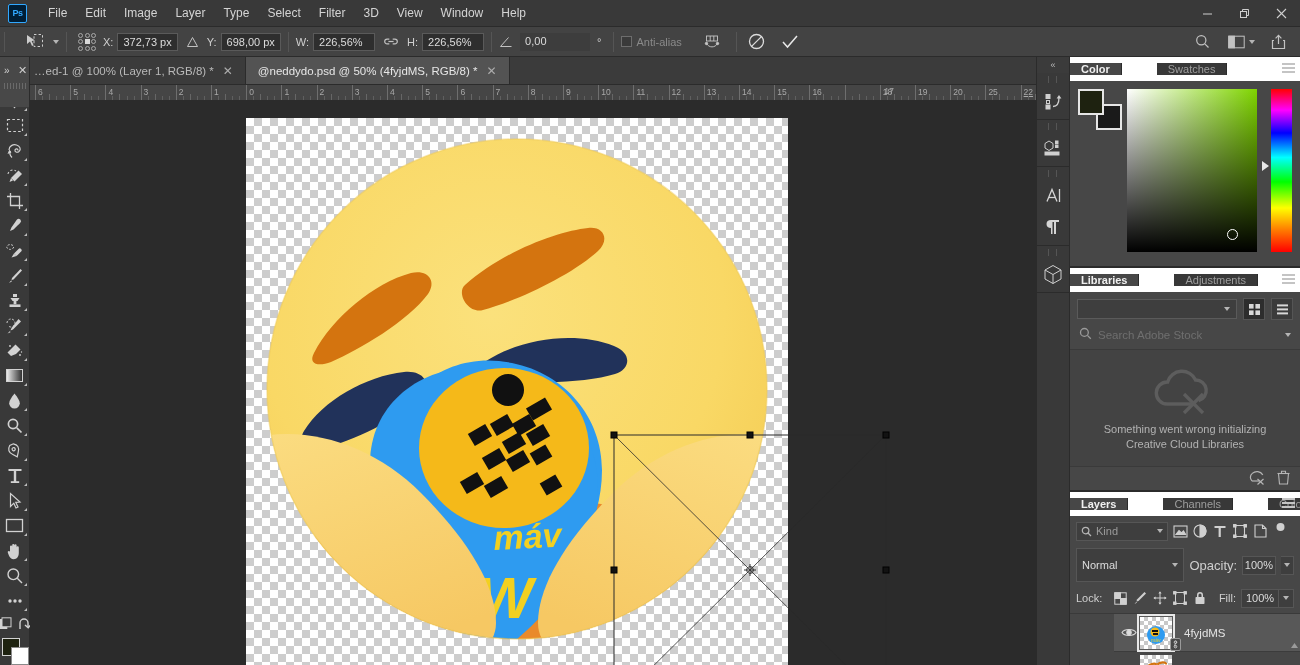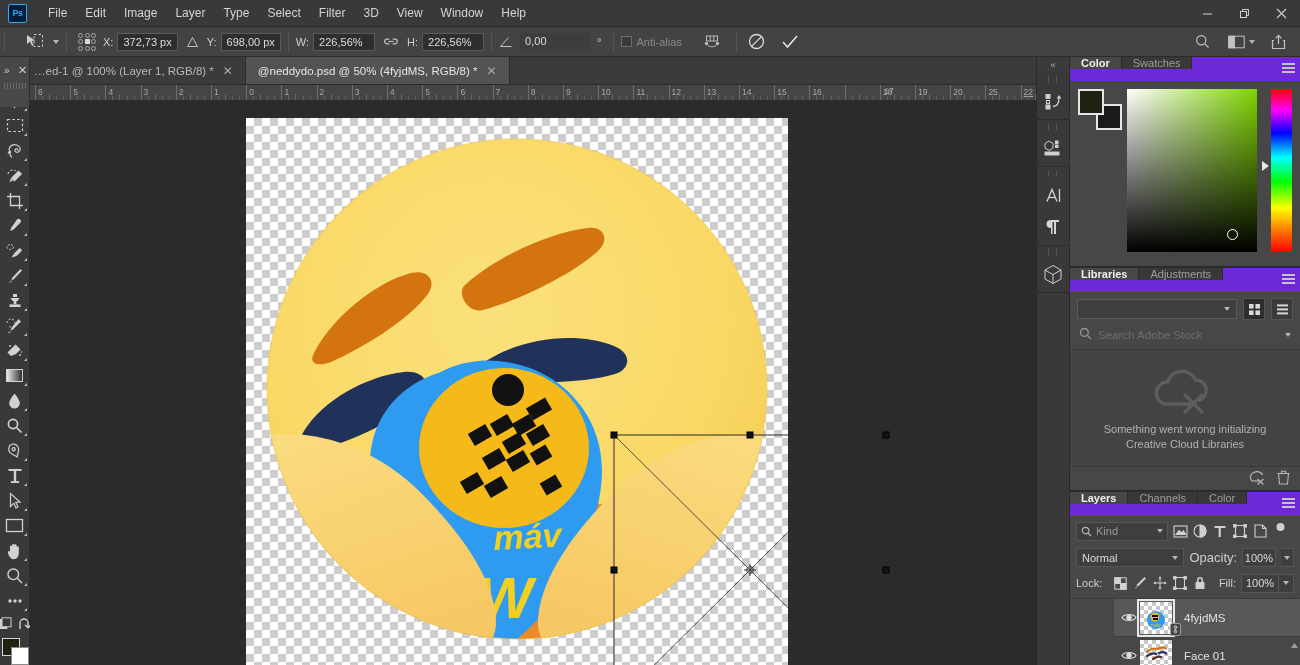--- a/index.html
+++ b/index.html
@@ -133,21 +133,21 @@
   }
   .rail-collapse { height:16px; display:flex; align-items:center; justify-content:center;
                    color:#b9b9b9; font-size:9px; background:#3b3b3b; }
   .rail-grp { border-bottom:1px solid #2b2b2b; padding:2px 0; }
   .rail-grp .grip { height:7px; background:
       repeating-linear-gradient(90deg, transparent 0 5px, #555 5px 6px, transparent 6px 8px); margin:1px 6px 2px; }
   .rail-btn { width:32px; height:32px; display:flex; align-items:center; justify-content:center; }
 
   
   .panels { position:absolute; right:0; top:57px; width:230px; height:608px; background:#383838; }
-  .panel-tabs { display:flex; align-items:flex-start; height:24px; background:#6d28d9; position:relative; }
+  .panel-tabs { display:flex; align-items:center; height:24px; background:#ffffff; position:relative;gap:35px; }
   .ptab { padding:0 11px; display:flex; align-items:center; font-size:11px; color:#9e9e9e;
           background:#383838; border-right:1px solid #2b2b2b; white-space:nowrap; }
   .ptab.active { background:#474747; color:#f0f0f0; font-weight:bold; }
   .pmenu { position:absolute; right:5px; top:6px; width:13px; height:11px; }
   .pmenu i { display:block; height:1.5px; background:#c4c4c4; margin-bottom:2.5px; }
   .panel-body { background:#474747; }
 
   
   .colorpanel { height:185px; background:#474747; position:relative; padding:8px; display:flex; }
   .colorswatch { position:relative; width:44px; height:40px; margin-right:6px; }
@@ -183,21 +183,21 @@
               justify-content:flex-end; gap:12px; padding-right:10px; border-top:1px solid #3a3a3a; }
 
   
   .layerspanel { background:#474747; }
   .filter-row { display:flex; align-items:center; gap:0px; padding:5px 6px; }
   .kindbox { width:92px; height:19px; background:#3e3e3e; border:1px solid #565656;
              display:flex; align-items:center; gap:4px; padding:0 4px; color:#9b9b9b; font-size:11px; }
   .filter-icons { display:flex; align-items:center; gap:0; margin-left:2px; }
   .fi { width:20px;height:20px; display:flex;align-items:center;justify-content:center; }
   .blend-row { display:flex; align-items:center; gap:5px; padding:2px 6px 4px; }
-  .blendsel { width:122px;height:19px;background:#3e3e3e;border:1px solid #565656;
+  .blendsel { width:122px;height:34px;background:#3e3e3e;border:1px solid #565656;
               display:flex;align-items:center;justify-content:space-between;padding:0 5px; font-size:11px;color:#dcdcdc; }
   .opbox { width:38px;height:19px;background:#3e3e3e;border:1px solid #565656;
            display:flex;align-items:center;justify-content:center;font-size:11px;color:#dcdcdc; }
   .spin { width:15px;height:19px;background:#3e3e3e;border:1px solid #565656;border-left:none;
           display:flex;align-items:center;justify-content:center; }
   .lock-row { display:flex; align-items:center; padding:2px 6px 5px; }
   .layer-list { border-top:1px solid #3a3a3a; }
   .layer-item { display:flex; align-items:center; height:38px; border-bottom:1px solid #3c3c3c;
                 background:#474747; padding-left:4px;margin-left:44px; }
   .layer-item.sel { background:#585858; }

